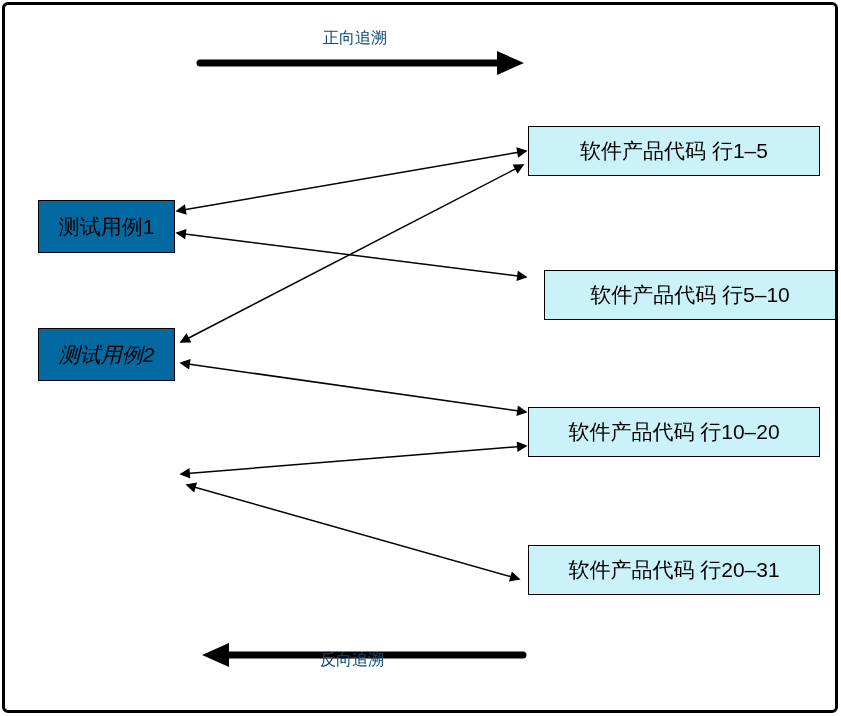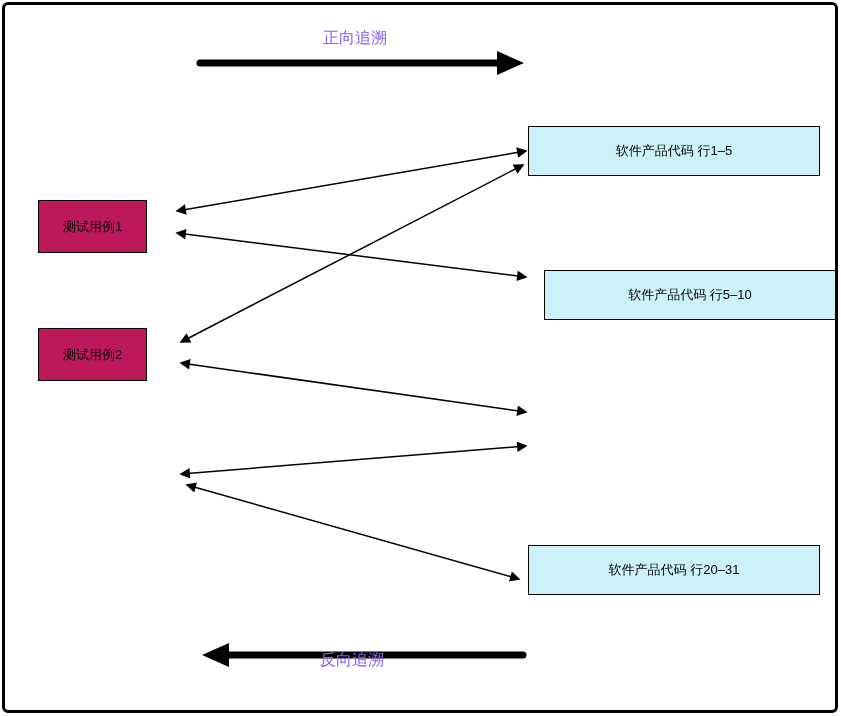--- a/index.html
+++ b/index.html
@@ -26,50 +26,50 @@
     box-sizing: border-box;
     pointer-events: none;
   }
   .node {
     position: absolute;
     box-sizing: border-box;
     border: 1px solid #000000;
     display: flex;
     align-items: center;
     justify-content: center;
-    font-size: 13px;
+    font-size: 21px;
     color: #000000;
     white-space: nowrap;
   }
   .test-case {
     left: 38px;
-    width: 109px;
+    width: 137px;
     height: 53px;
-    background: #be185d;
+    background: #0369a1;
     text-align: center;
   }
   .code-block {
     left: 528px;
     width: 292px;
     height: 50px;
     background: #ccf2f9;
   }
   #tc1 { top: 200px; }
-  #tc2 { top: 328px; }
+  #tc2 { top: 328px; font-style: italic; }
   #tc3 { top: 450px; }
   #code1 { top: 126px; }
   #code2 { top: 270px; margin-left: 16px; }
   #code3 { top: 407px; }
   #code4 { top: 545px; }
   .flow-label {
     position: absolute;
     width: 200px;
     text-align: center;
     font-size: 16px;
-    color: #8b5cf6;
+    color: #0c4a6e;
   }
   .flow-label.forward { left: 255px; top: 28px; }
   .flow-label.backward { left: 252px; top: 620px; margin-top: 30px; }
   svg.layer {
     position: absolute;
     left: 0;
     top: 0;
     width: 841px;
     height: 716px;
     pointer-events: none;
@@ -107,16 +107,17 @@
   </svg>
 
   <div class="flow-label forward">正向追溯</div>
   <div class="flow-label backward">反向追溯</div>
 
   <div class="node test-case" id="tc1">测试用例1</div>
   <div class="node test-case" id="tc2">测试用例2</div>
 
   <div class="node code-block" id="code1">软件产品代码 行1–5</div>
   <div class="node code-block" id="code2">软件产品代码 行5–10</div>
+  <div class="node code-block" id="code3">软件产品代码 行10–20</div>
   <div class="node code-block" id="code4">软件产品代码 行20–31</div>
 
   <div class="frame"></div>
 </div>
 
 </body></html>

